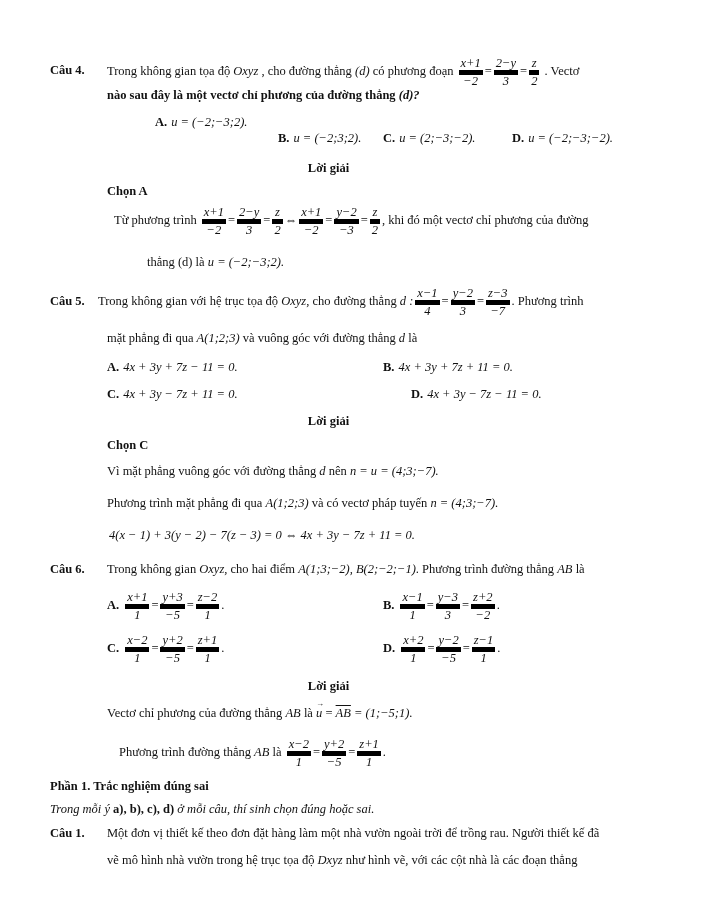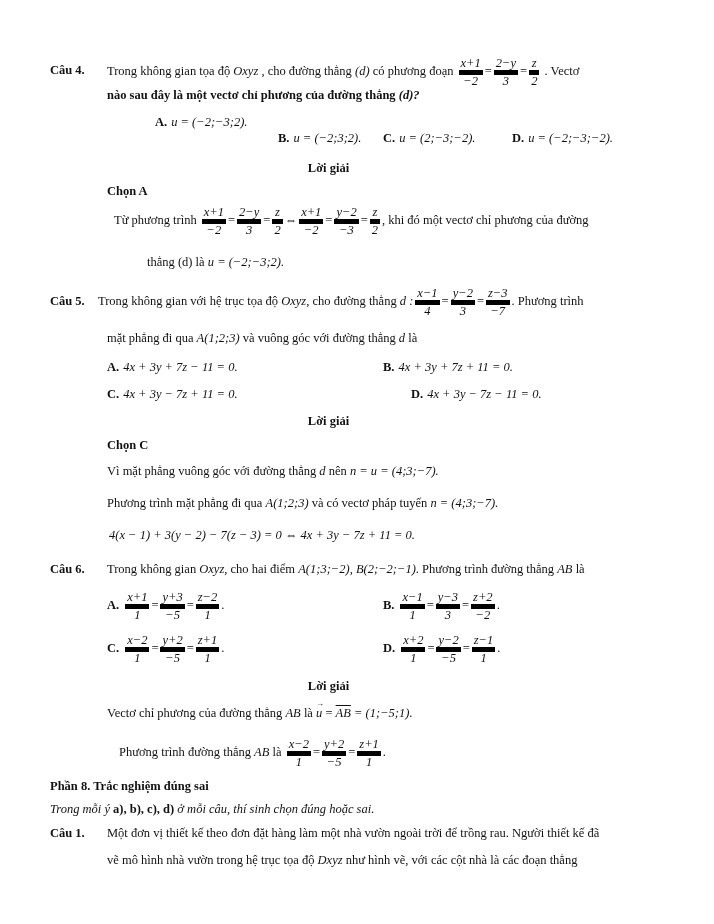--- a/index.html
+++ b/index.html
@@ -121,21 +121,21 @@
   <span class="ovl">AB</span>
   <span class="m">= (1;−5;1).</span>
 </div>
 <div class="ln" style="left:107px; top:738px; line-height:28px;margin-left:12px;">
   <span>Phương trình đường thẳng</span>
   <span class="m">AB</span>
   <span>là</span>
   <span class="frac m"><span class="num">x−2</span><span>1</span></span>=<span class="frac m"><span class="num">y+2</span><span>−5</span></span>=<span class="frac m"><span class="num">z+1</span><span>1</span></span>.
 </div>
 
-<div class="ln b" style="left:50px; top:778px;">Phần 8. Trắc nghiệm đúng sai</div>
+<div class="ln b" style="left:50px; top:778px;">Phần 1. Trắc nghiệm đúng sai</div>
 <div class="ln" style="left:50px; top:801px;">
   <span class="i">Trong mỗi ý</span>
   <span class="b">a), b), c), d)</span>
   <span class="i">ở mỗi câu, thí sinh chọn đúng hoặc sai.</span>
 </div>
 <div class="qnum ln" style="top:825px">Câu 1.</div>
 <div class="ln" style="left:107px; top:825px;">Một đơn vị thiết kế theo đơn đặt hàng làm một nhà vườn ngoài trời để trồng rau. Người thiết kế đã</div>
 <div class="ln" style="left:107px; top:852px;">
   <span>vẽ mô hình nhà vườn trong hệ trục tọa độ</span>
   <span class="m">Dxyz</span>

